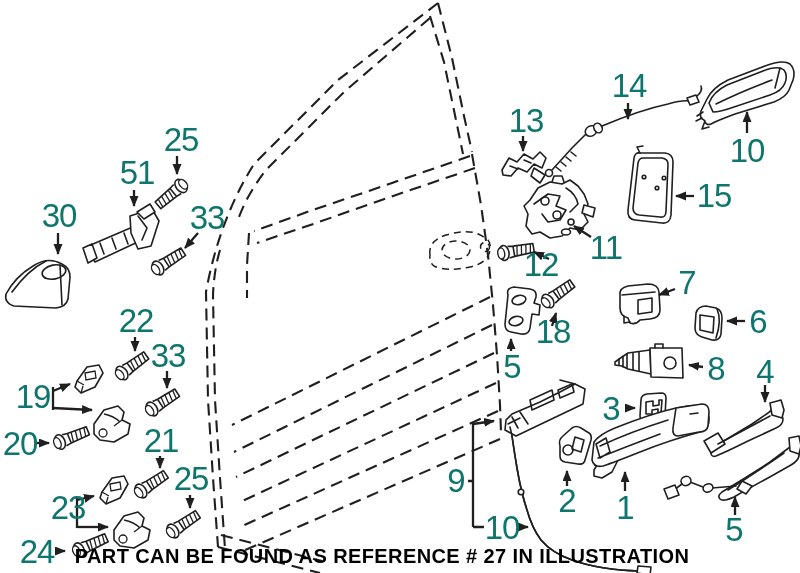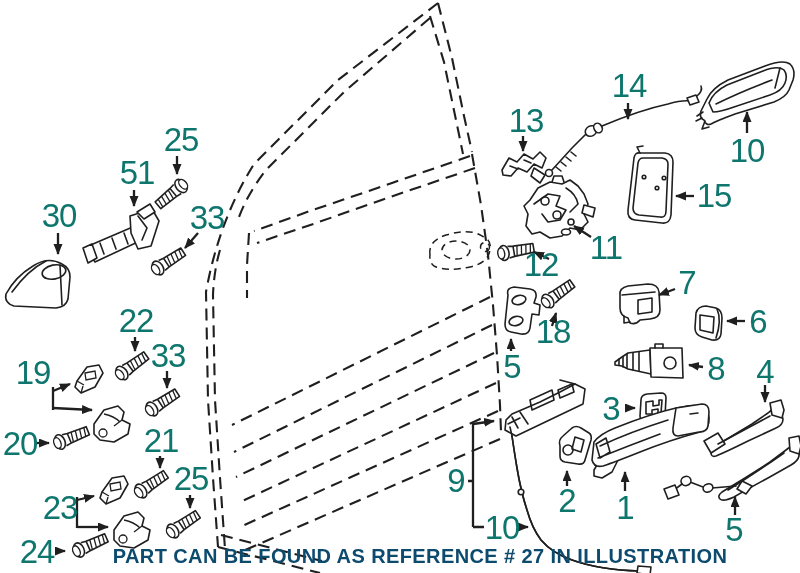--- a/index.html
+++ b/index.html
@@ -7,22 +7,22 @@
     position:relative;width:800px;height:573px;background:#ffffff;overflow:hidden;
     font-family:"Liberation Sans",sans-serif;
   }
   .stage svg{position:absolute;left:0;top:0;}
   .lbl{
     position:absolute;transform:translate(-50%,-50%);
     font:400 33px/1 "Liberation Sans",sans-serif;
     color:#0f766e;letter-spacing:-1px;white-space:nowrap;user-select:none;
   }
   .caption{
-    position:absolute;left:420px;top:556px;transform:translate(-50%,-50%);
-    font:700 20px/1 "Liberation Sans",sans-serif;color:#0c4a6e;
+    position:absolute;left:382px;top:556px;transform:translate(-50%,-50%);
+    font:700 20px/1 "Liberation Sans",sans-serif;color:#000000;
     letter-spacing:.4px;white-space:nowrap;
   }
   .door path,.door ellipse,.door circle{fill:none;stroke:#1f1f1f;stroke-width:2.1;
     stroke-dasharray:12 7;stroke-linecap:butt;stroke-linejoin:round;}
   .door .fine{stroke-width:1.5;stroke-dasharray:7 5;}
   .pt path,.pt ellipse,.pt circle,.pt line{stroke:#1f1f1f;stroke-width:1.6;fill:none;
     stroke-linejoin:round;stroke-linecap:round;}
   .pt .solid{fill:#ffffff;}
   .leaders path,.leaders line{stroke:#1f1f1f;stroke-width:2.3;fill:none;stroke-linejoin:miter;}
 </style>
@@ -280,25 +280,25 @@
 <div class="lbl" style="left:456px;top:480px">9</div>
 <div class="lbl" style="left:502px;top:527px">10</div>
 <div class="lbl" style="left:606px;top:247px">11</div>
 <div class="lbl" style="left:541px;top:264px">12</div>
 <div class="lbl" style="left:526px;top:120px">13</div>
 <div class="lbl" style="left:629px;top:85px">14</div>
 <div class="lbl" style="left:714px;top:195px">15</div>
 <div class="lbl" style="left:747px;top:150px">10</div>
 <div class="lbl" style="left:512px;top:366px">5</div>
 <div class="lbl" style="left:553px;top:331px">18</div>
-<div class="lbl" style="left:33px;top:372px">19</div>
+<div class="lbl" style="left:33px;top:396px">19</div>
 <div class="lbl" style="left:20px;top:443px">20</div>
 <div class="lbl" style="left:168px;top:355px">33</div>
 <div class="lbl" style="left:136px;top:320px">22</div>
-<div class="lbl" style="left:60px;top:507px">23</div>
+<div class="lbl" style="left:68px;top:507px">23</div>
 <div class="lbl" style="left:37px;top:551px">24</div>
 <div class="lbl" style="left:191px;top:478px">25</div>
 <div class="lbl" style="left:161px;top:440px">21</div>
 <div class="lbl" style="left:137px;top:172px">51</div>
 <div class="lbl" style="left:207px;top:217px">33</div>
 <div class="lbl" style="left:181px;top:139px">25</div>
 <div class="lbl" style="left:59px;top:215px">30</div>
 
 <div class="caption">PART CAN BE FOUND AS REFERENCE # 27 IN ILLUSTRATION</div>
 

